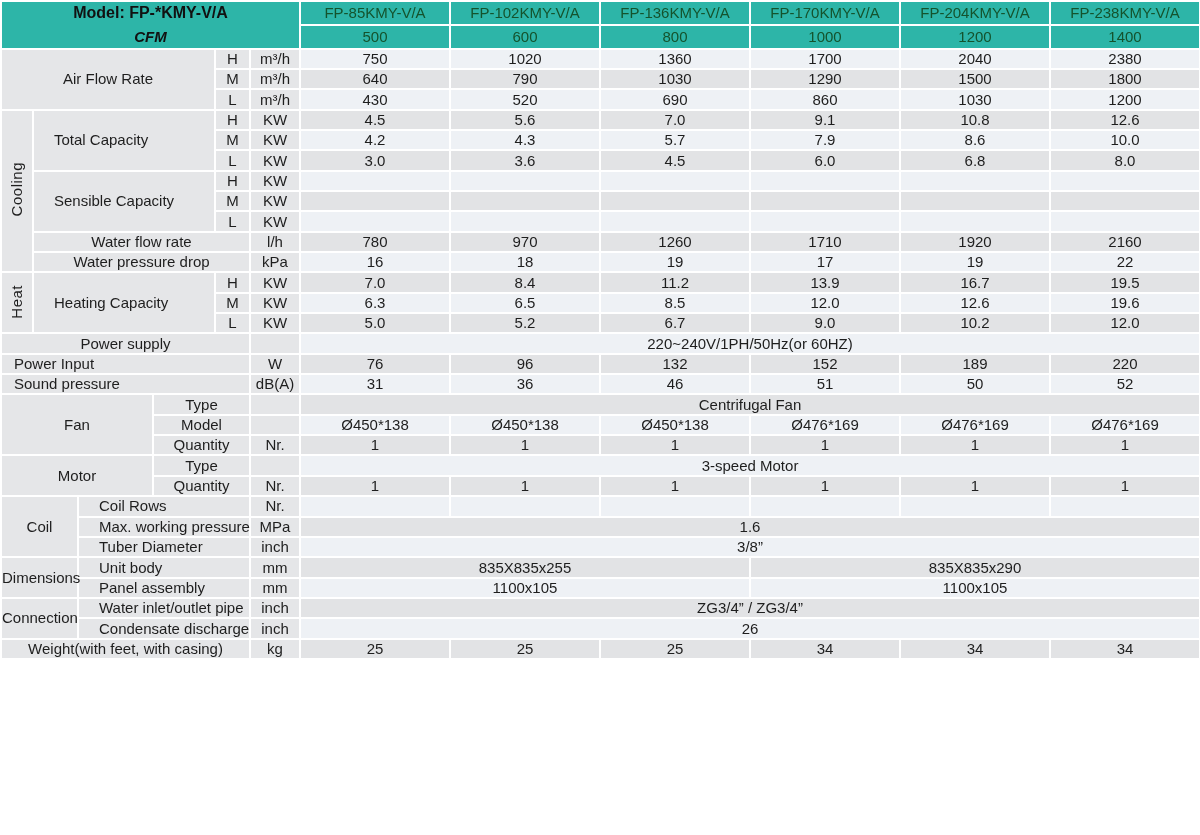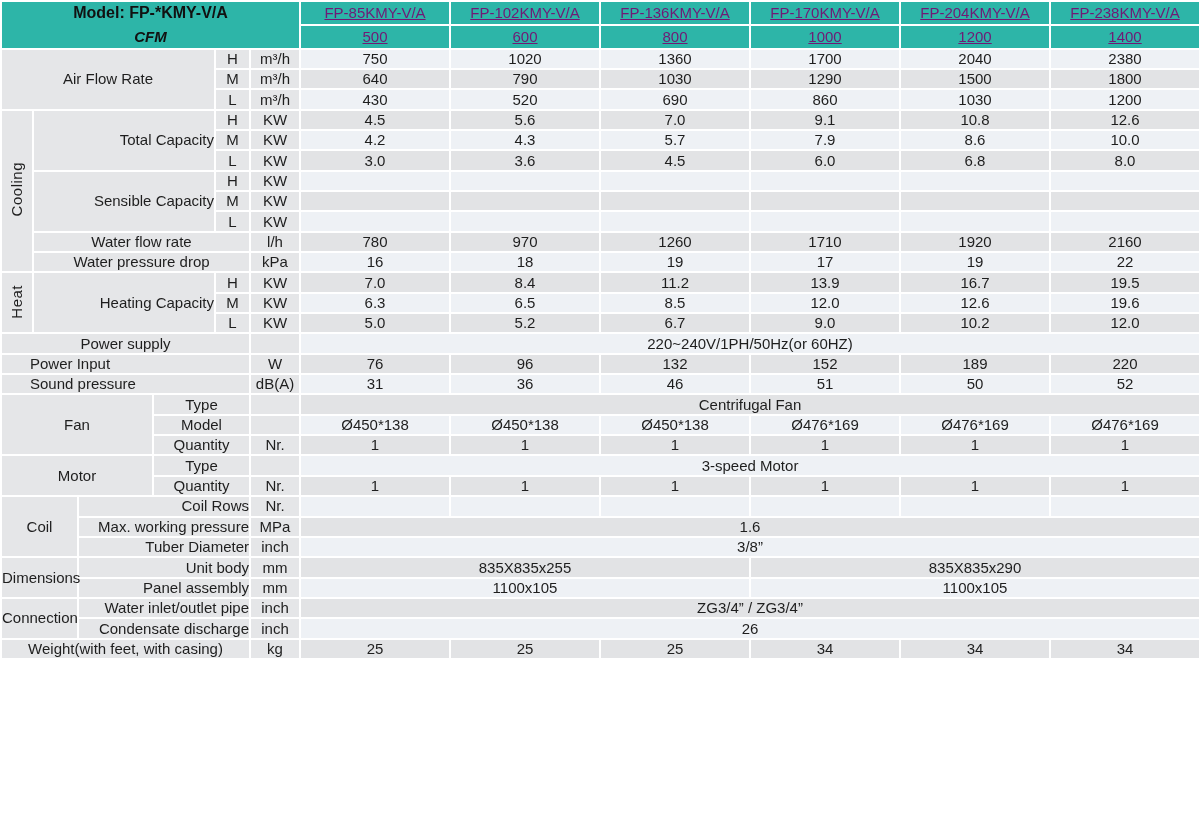--- a/index.html
+++ b/index.html
@@ -11,29 +11,29 @@
   table{
     border-collapse:collapse;table-layout:fixed;
     width:1200px;height:660px;background:#ffffff;
   }
   td{
     border:2px solid var(--border, #ffffff);
     text-align:center;vertical-align:middle;
     font-size:15px;color:var(--text, #1e1e1e);
     padding:0;overflow:visible;white-space:nowrap;line-height:1.05;
   }
-  td.teal{background:var(--teal,#2db5a8);color:#701a75;text-decoration:underline;}
+  td.teal{background:var(--teal,#2db5a8);color:#14532d;}
   td.teal-head{background:var(--teal,#2db5a8);color:#111;font-weight:bold;}
   td.teal-head .series-line{font-size:16px;}
   td.teal-head .cfm-line{font-size:15px;margin-top:7px;font-style:italic;}
   td.label, td.unit, td.vlabel{background:var(--label-bg,#e5e6e8);}
   tr.light td.data{background:var(--row-light,#eef1f5);}
   tr.gray  td.data{background:var(--row-gray,#e2e3e5);}
-  .a-left{text-align:right;padding-left:12px;}
-  .a-left28{text-align:left;padding-left:28px;}
+  .a-left{text-align:left;padding-left:20px;}
+  .a-left28{text-align:left;padding-left:12px;}
   .small{font-size:15px;}
   .vtext{
     writing-mode:vertical-rl;transform:rotate(180deg);
     display:inline-block;letter-spacing:0.5px;
   }
 </style>
 </head>
 <body>
 
 <table aria-hidden="false">

